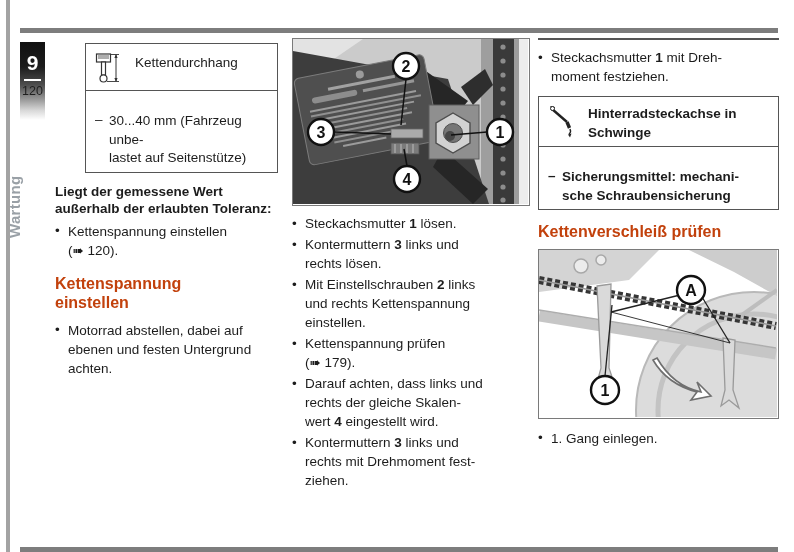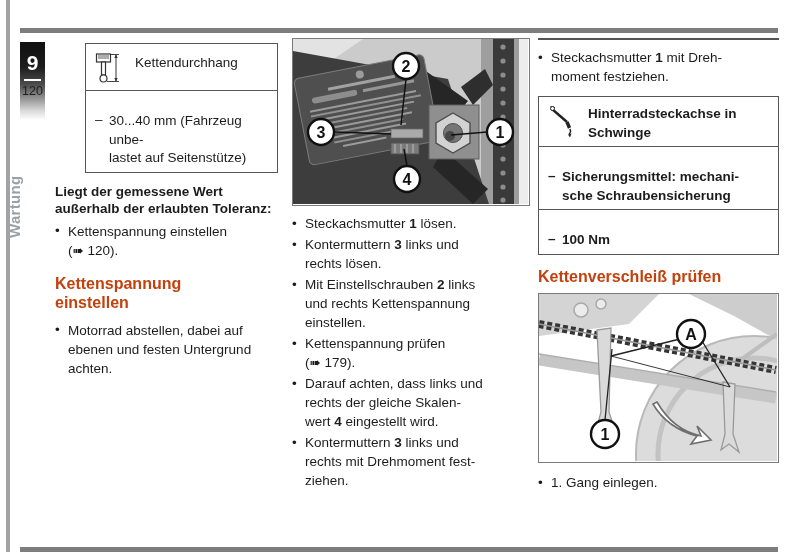--- a/index.html
+++ b/index.html
@@ -238,25 +238,20 @@
         </span>
         <span class="txt">Hinterradsteckachse in
 Schwinge</span>
       </div>
       <div class="box-sect">
         <div class="dash-row">
           <span class="txt">Sicherungsmittel: mechani-
 sche Schraubensicherung</span>
         </div>
       </div>
-      <div class="box-sect">
-        <div class="dash-row">
-          <span class="txt">100 Nm</span>
-        </div>
-      </div>
     </div>
 
     <h2 class="heading mt12">Kettenverschleiß prüfen</h2>
 
     <div class="figure" id="figure2">
       <svg width="238" height="167" viewBox="0 0 238 167">
         <rect x="0" y="0" width="238" height="167" fill="#ffffff"></rect>
 
         <circle cx="215" cy="160" r="118" fill="#dcdcdc" stroke="#b9b9b9" stroke-width="2"></circle>
         <circle cx="215" cy="160" r="96" fill="none" stroke="#c3c3c3" stroke-width="5"></circle>

